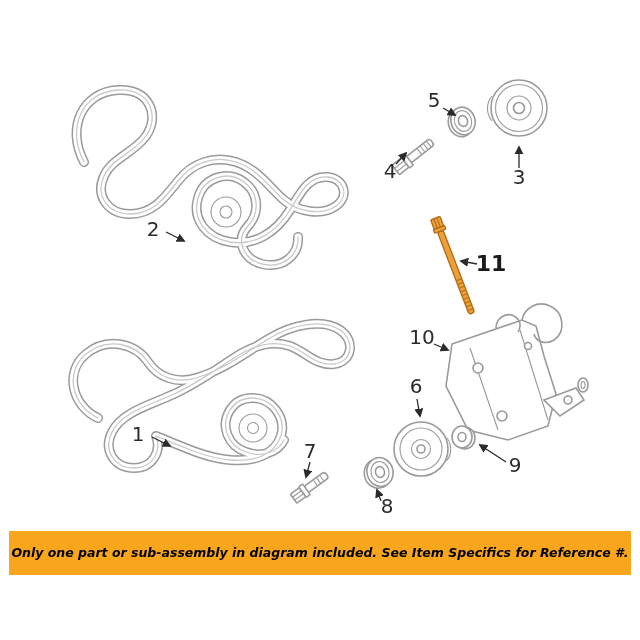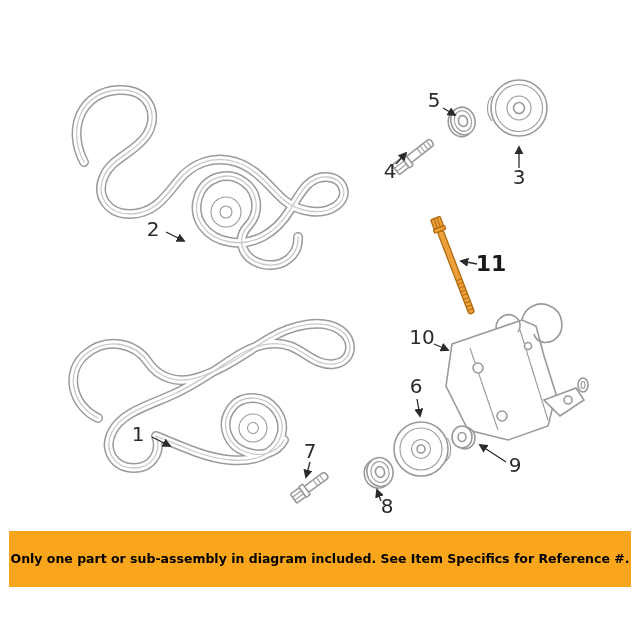--- a/index.html
+++ b/index.html
@@ -23,25 +23,25 @@
   .ln-thin { fill:none;    stroke:var(--line); stroke-width:1.1; }
 
   .hl      { fill:var(--highlight); stroke:var(--highlight_dark); stroke-width:1.3; }
   .hl-line { fill:none; stroke:var(--highlight_dark); stroke-width:1; }
 
   .callout      { font:20px "DejaVu Sans", sans-serif; fill:var(--callout); }
   .callout-bold { font:bold 22px "DejaVu Sans", sans-serif; fill:#1a1a1a; }
   .leader { stroke:var(--callout); stroke-width:1.3; fill:none; marker-end:url(#arrow); }
 
   .banner {
-    position:absolute; left:9px; right:9px; top:531px; height:56px;
+    position:absolute; left:9px; right:9px; top:531px; height:44px;
     background:var(--banner_bg); color:var(--banner_text);
     display:flex; flex-direction:column; justify-content:center; 
     text-align:center;
-    font-weight:bold; font-size:12.5px; line-height:1.6;
+    font-weight:bold; font-size:12.5px; line-height:1.6;font-style:italic;
   }
 </style>
 </head>
 <body>
 
 <div class="stage">
 
   <svg width="640" height="530" viewBox="0 0 640 530" role="img">
     <defs>
       <marker id="arrow" viewBox="0 0 10 10" refX="8" refY="5" markerWidth="7" markerHeight="7" orient="auto-start-reverse">

